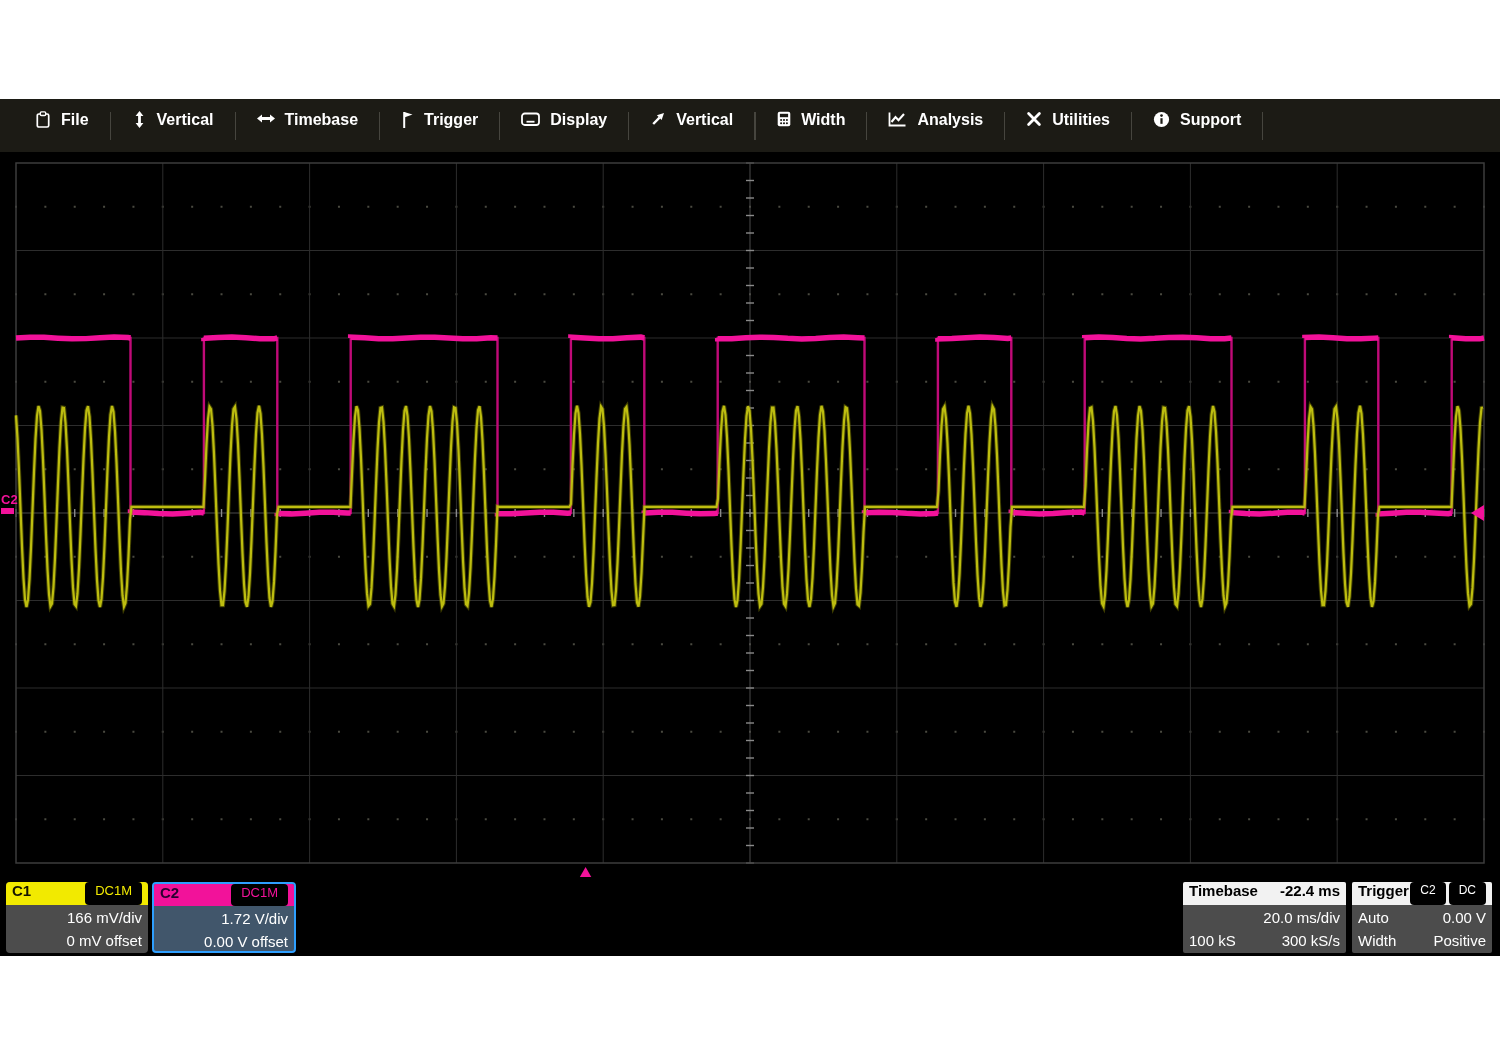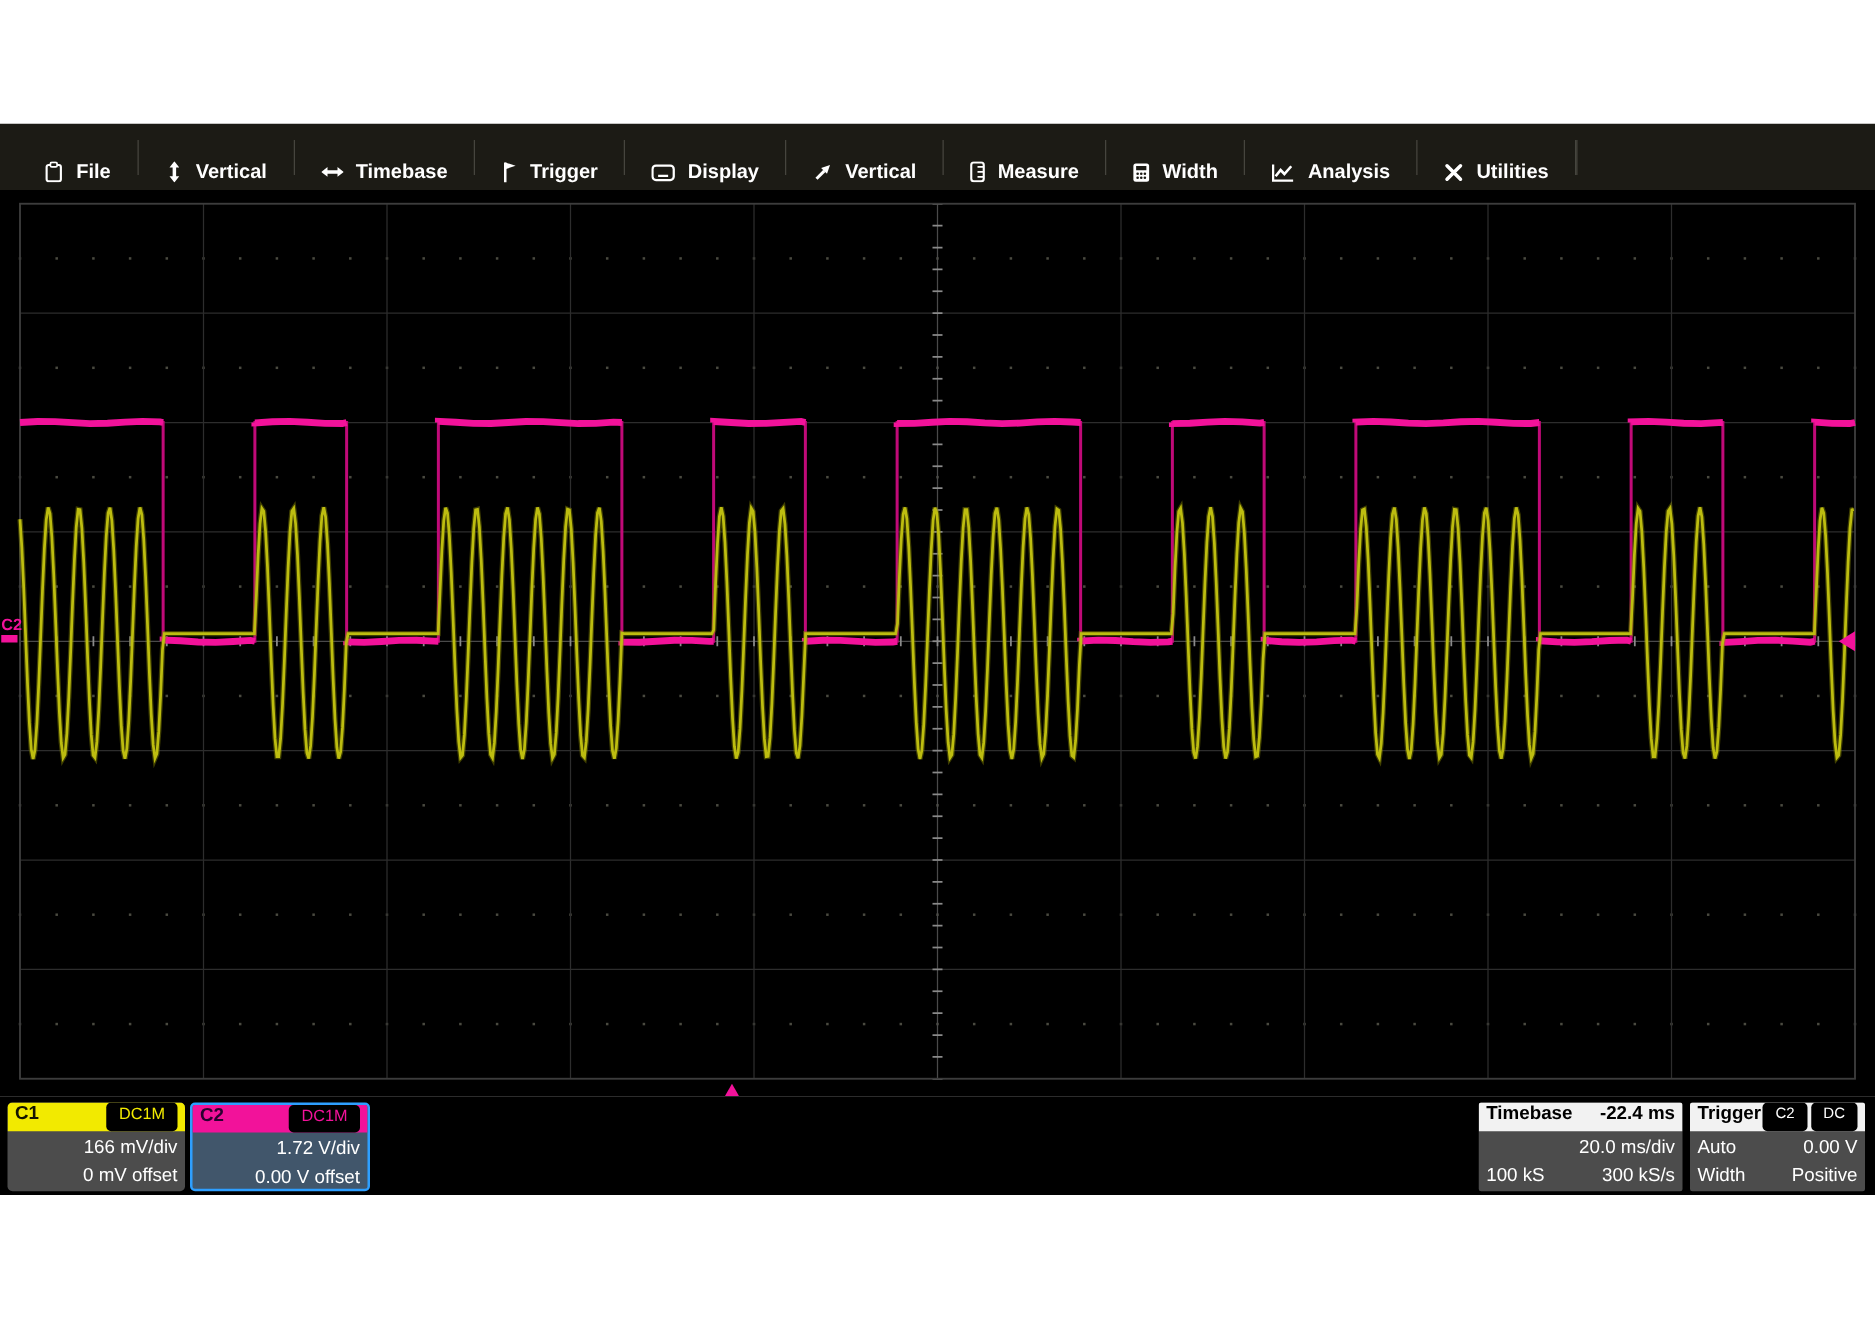--- a/index.html
+++ b/index.html
@@ -1,21 +1,21 @@
 <!DOCTYPE html>
 <html><head>
 <meta charset="utf-8">
 <style>
   html,body{margin:0;padding:0;background:#ffffff;}
   .screen{position:relative;width:1500px;height:1060px;background:#ffffff;overflow:hidden;
           font-family:"Liberation Sans",sans-serif;}
   
   .menubar{position:absolute;left:0;top:99px;width:1500px;height:53px;background:#1c1b15;
            display:flex;align-items:center;padding-left:14px;box-sizing:border-box;}
-  .menu-item{display:flex;align-items:center;gap:10px;color:#ffffff;font-size:16px;
+  .menu-item{display:flex;align-items:flex-start;gap:10px;color:#ffffff;font-size:16px;
              font-weight:bold;padding:0 21px;height:100%;margin-top:24px;}
   .menu-item svg{display:block;}
   .menu-divider{width:1px;height:28px;background:#46453e;flex:0 0 1px;}
   
   .scope{position:absolute;left:0;top:152px;width:1500px;height:725px;background:#000000;}
   .scope svg{display:block;}
   
   .statusbar{position:absolute;left:0;top:877px;width:1500px;height:79px;background:#000000;}
   .box{position:absolute;top:5px;height:71px;border-radius:4px;overflow:hidden;
        background:#4c4c4c;box-sizing:border-box;}
@@ -103,29 +103,20 @@
       <span>
           <svg width="16" height="16" viewBox="0 0 16 16">
             <path d="M3.2 13 L9.5 6.7" stroke="#fff" stroke-width="2.4"></path>
             <path d="M14 2 L6.9 4.3 L11.6 9 Z" fill="#fff"></path>
           </svg>
         </span>
       <span>Vertical</span>
     </div>
     <span class="menu-divider"></span>
 
-    <div class="menu-item">
-      <span>
-          <svg width="12" height="17" viewBox="0 0 12 17">
-            <rect x="1" y="1" width="10" height="15" rx="2" fill="none" stroke="#fff" stroke-width="1.7"></rect>
-            <path d="M6 4.5 H10.5 M6 8.5 H10.5 M6 12.5 H10.5" stroke="#fff" stroke-width="1.4"></path>
-          </svg>
-        </span>
-      <span>Measure</span>
-    </div>
     <span class="menu-divider"></span>
 
     <div class="menu-item">
       <span>
           <svg width="14" height="16" viewBox="0 0 14 16">
             <rect x="0.7" y="0.7" width="12.6" height="14.6" rx="2" fill="#fff"></rect>
             <rect x="2.9" y="2.8" width="8.2" height="3.4" fill="#1c1b15"></rect>
             <circle cx="4.1" cy="9" r="1.05" fill="#1c1b15"></circle>
             <circle cx="7" cy="9" r="1.05" fill="#1c1b15"></circle>
             <circle cx="9.9" cy="9" r="1.05" fill="#1c1b15"></circle>
@@ -152,20 +143,30 @@
     <div class="menu-item">
       <span>
           <svg width="16" height="16" viewBox="0 0 16 16">
             <path d="M2.6 2.6 L13.4 13.4 M13.4 2.6 L2.6 13.4" stroke="#fff" stroke-width="2.8" stroke-linecap="round"></path>
           </svg>
         </span>
       <span>Utilities</span>
     </div>
     <span class="menu-divider"></span>
 
+    <div class="menu-item">
+      <span>
+          <svg width="17" height="17" viewBox="0 0 17 17">
+            <circle cx="8.5" cy="8.5" r="7.6" fill="#fff"></circle>
+            <rect x="7.4" y="7.2" width="2.2" height="5.6" fill="#1c1b15"></rect>
+            <circle cx="8.5" cy="4.6" r="1.35" fill="#1c1b15"></circle>
+          </svg>
+        </span>
+      <span>Support</span>
+    </div>
     <span class="menu-divider"></span>
   </div>
 
   <div class="scope">
     <svg id="scope-svg" width="1500" height="725" viewBox="0 0 1500 725">
         <g>
           <rect x="0" y="0" width="1500" height="725" fill="#000000"></rect>
         </g>
         <g transform="translate(16,11)">
           <rect x="-1" y="42.75" width="2" height="2" fill="#4a4a40"></rect>

